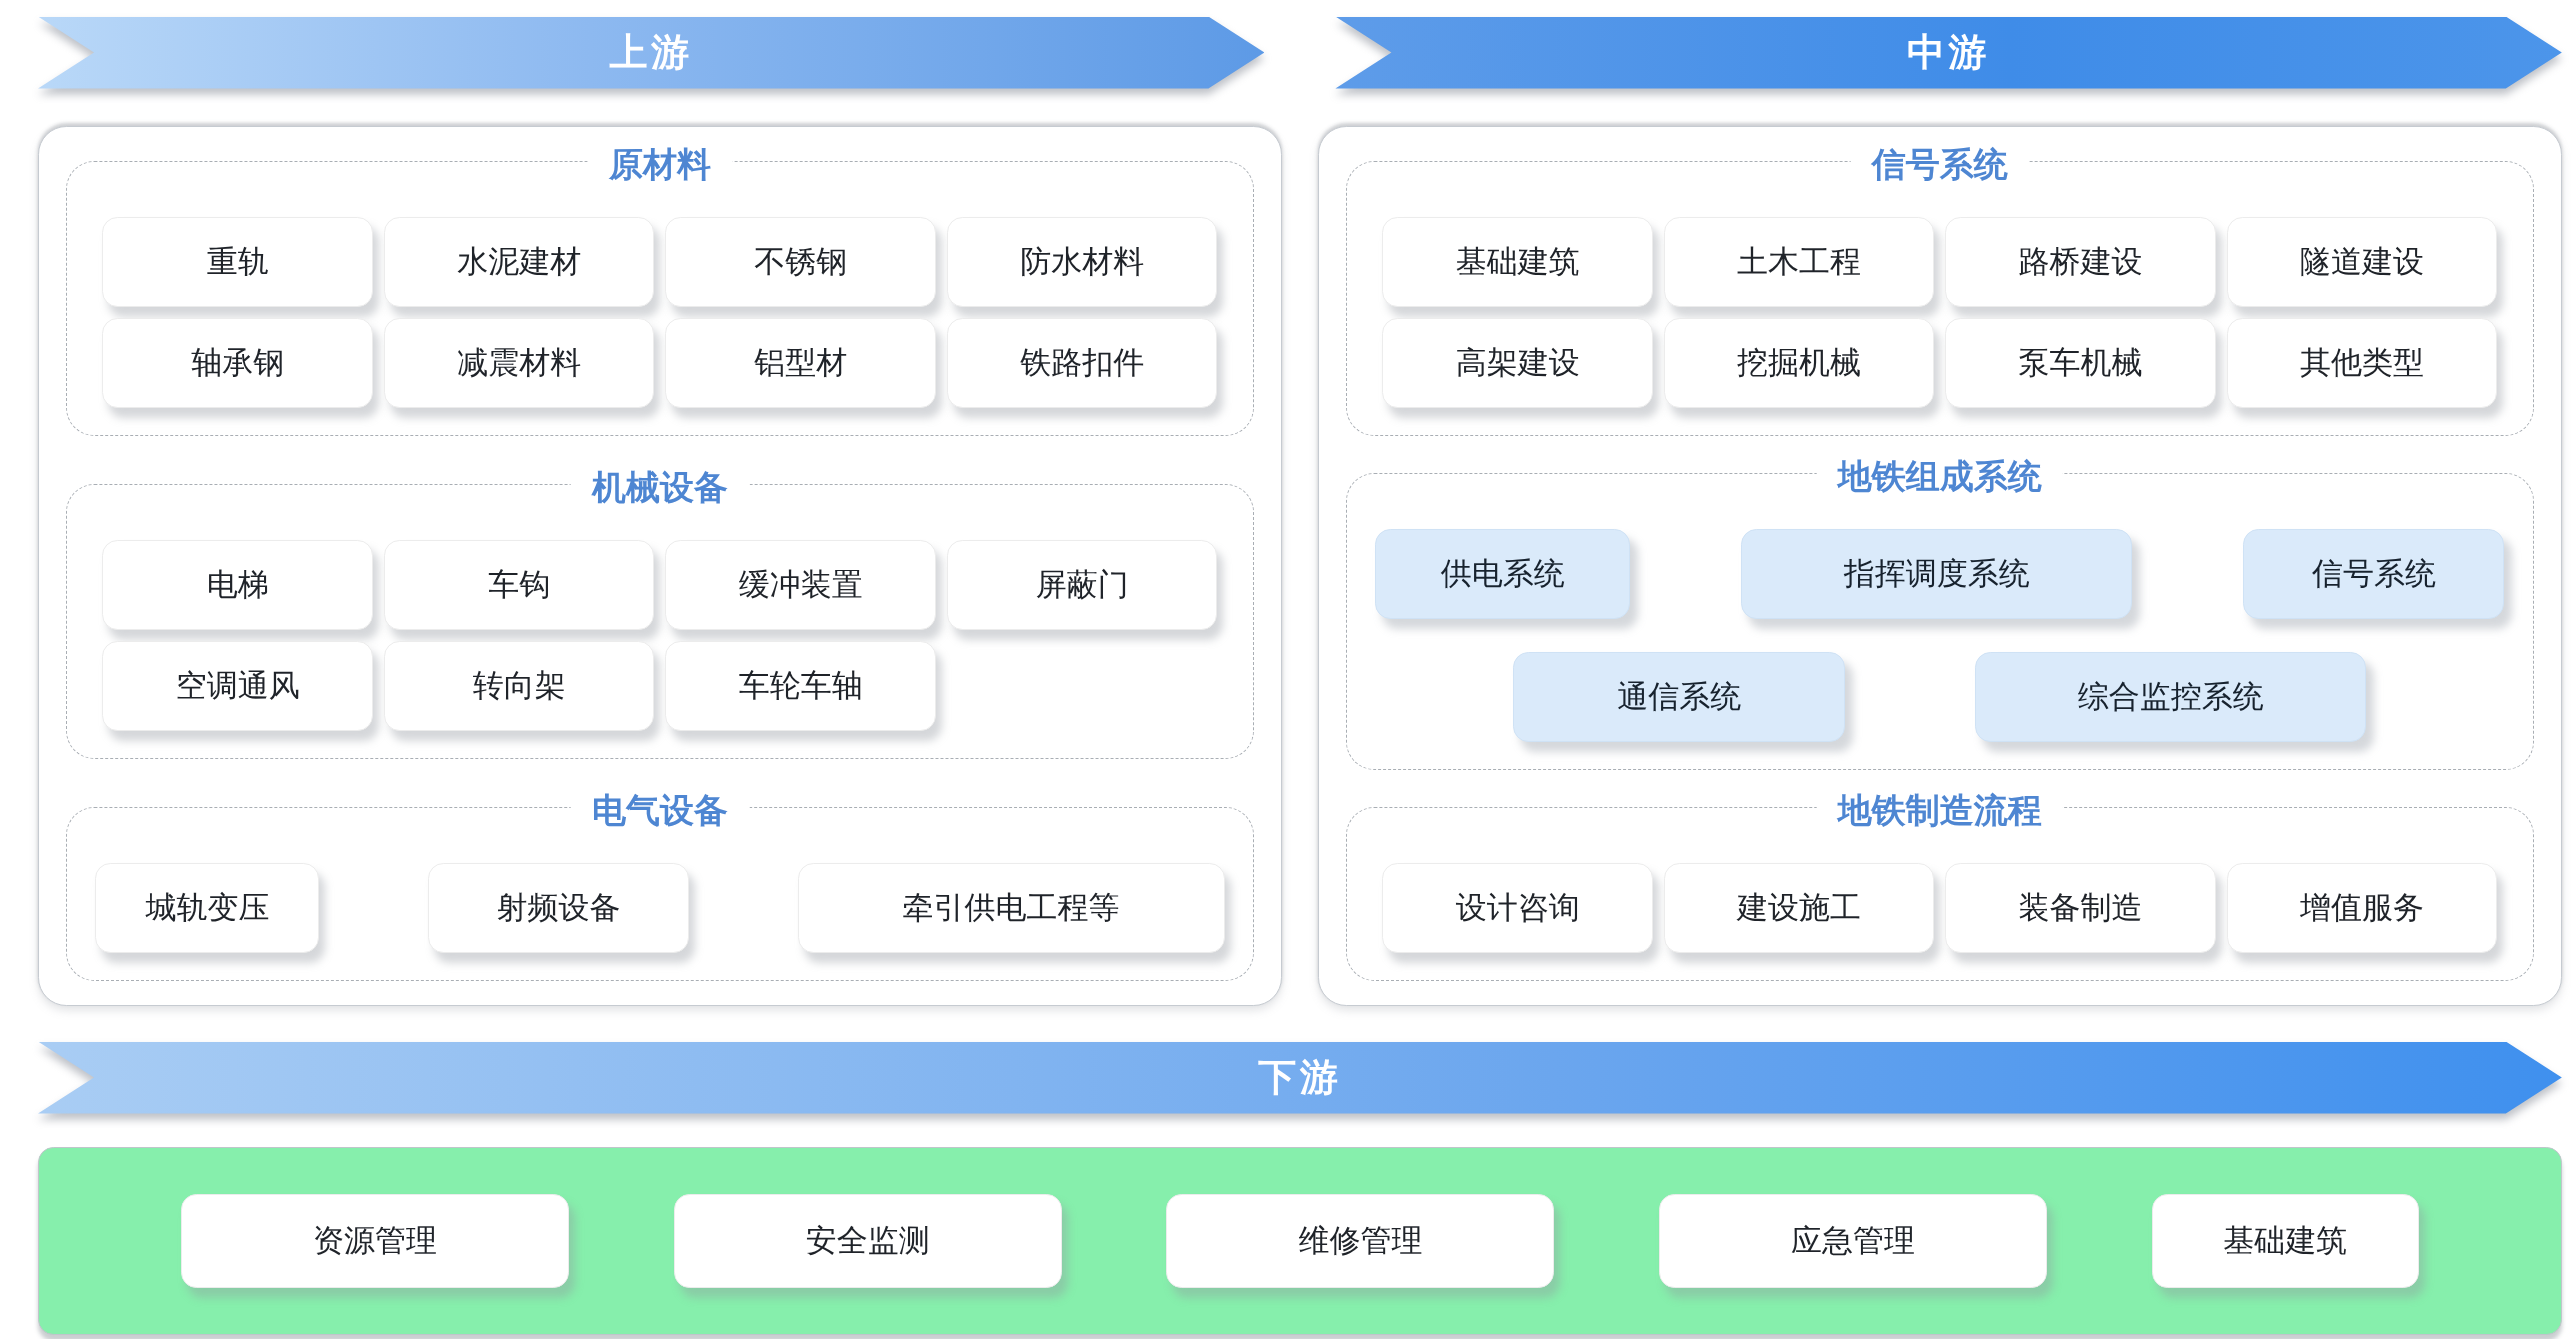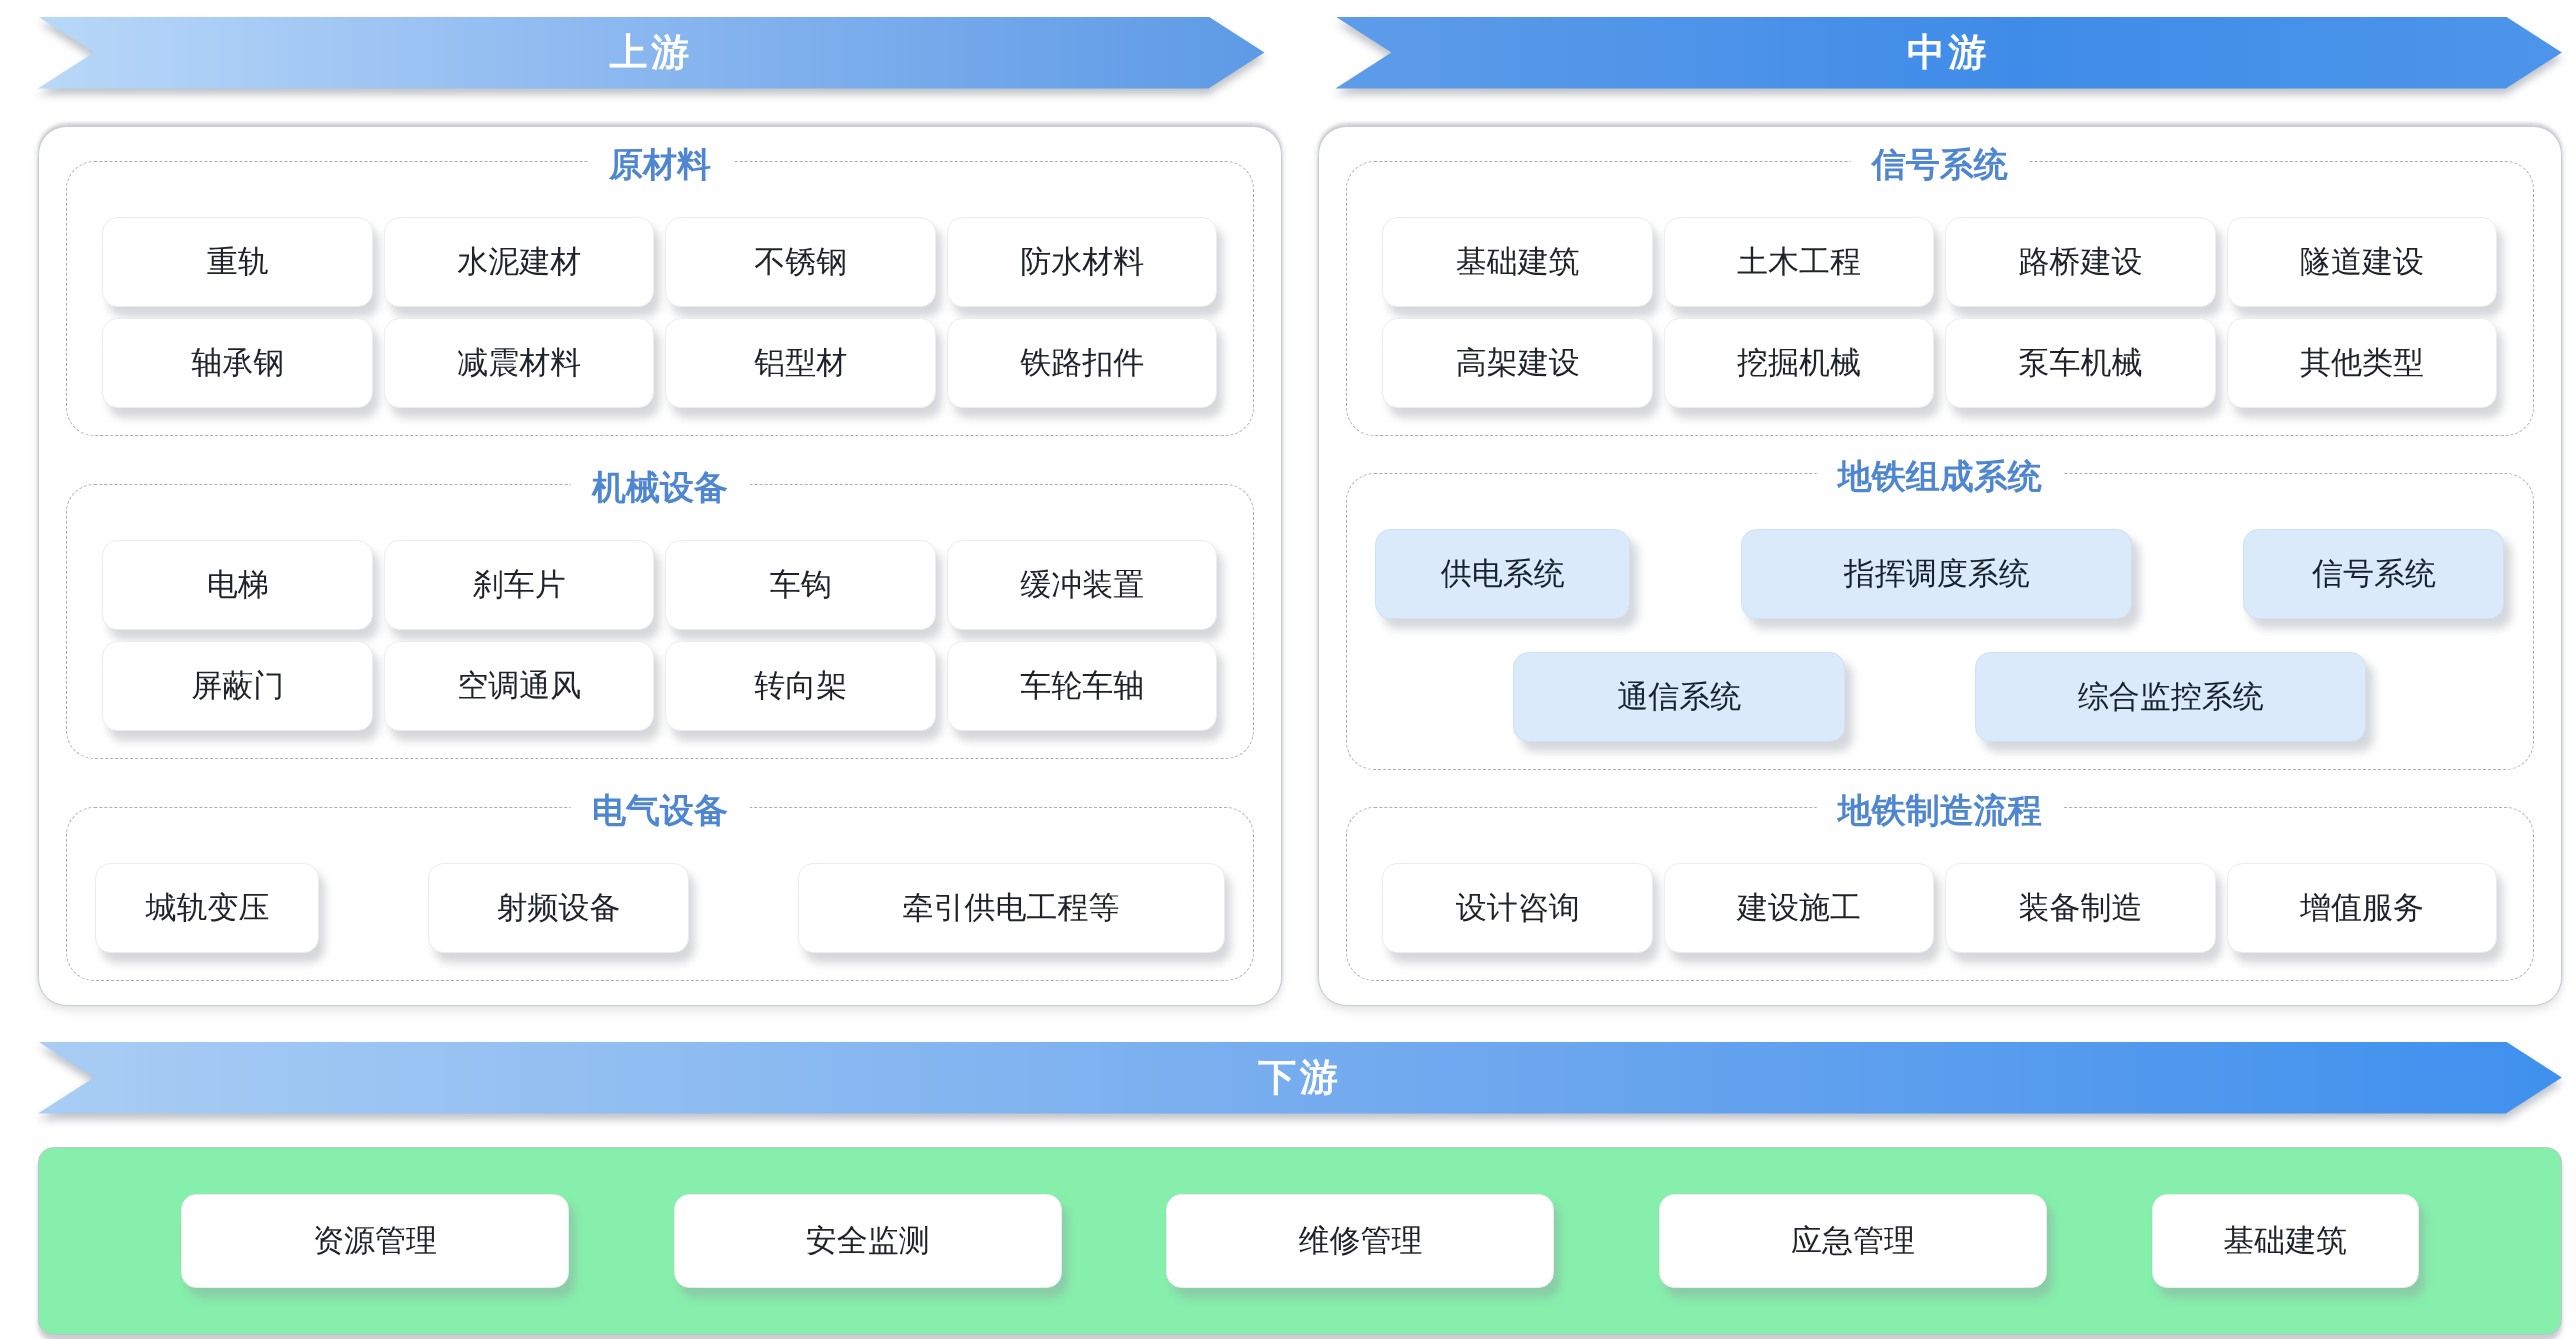--- a/index.html
+++ b/index.html
@@ -122,21 +122,20 @@
           <div class="chip">减震材料</div>
           <div class="chip">铝型材</div>
           <div class="chip">铁路扣件</div>
         </div>
       </div>
 
       <div class="section">
         <div class="section-title">机械设备</div>
         <div class="grid4">
           <div class="chip">电梯</div>
-          <div class="chip">刹车片</div>
           <div class="chip">车钩</div>
           <div class="chip">缓冲装置</div>
           <div class="chip">屏蔽门</div>
           <div class="chip">空调通风</div>
           <div class="chip">转向架</div>
           <div class="chip">车轮车轴</div>
         </div>
       </div>
 
       <div class="section">

